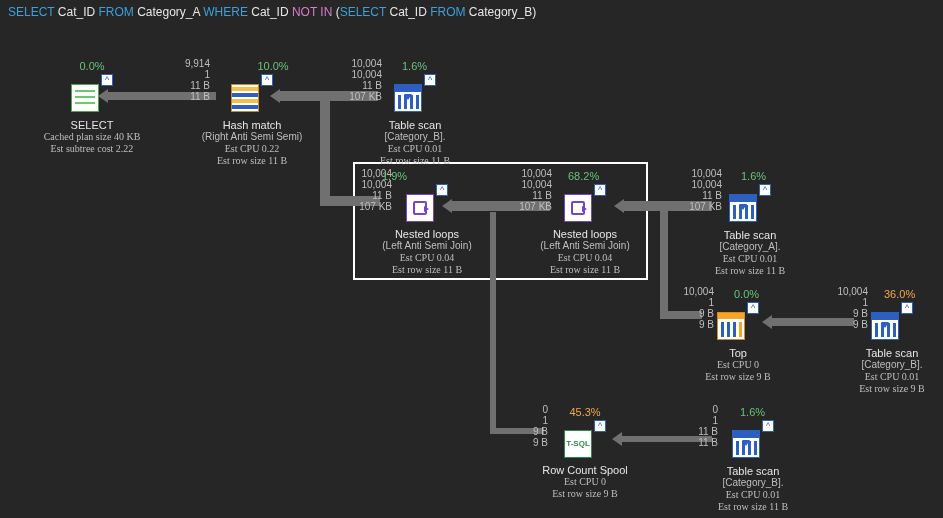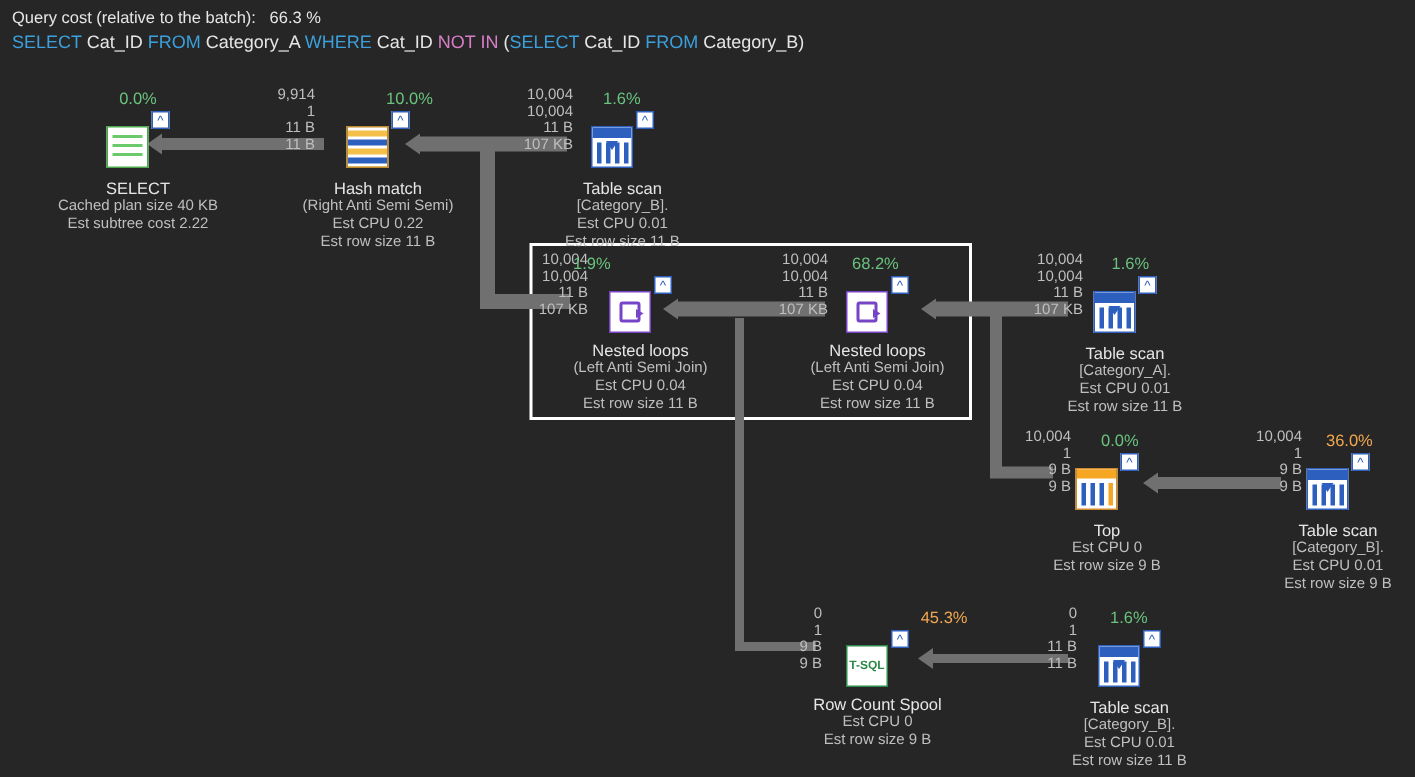--- a/index.html
+++ b/index.html
@@ -49,21 +49,21 @@
     position: absolute;
     text-align: center;
     color: var(--muted);
     font-size: 10px;
     line-height: 12px;
   }
   .node .pct-green { color: var(--green); font-size: 11px; }
   .node .pct-orange { color: var(--orange); font-size: 11px; }
   .node .title { color: var(--txt); font-size: 11px; margin-top: 4px; }
   .node .sub   { color: var(--muted); font-size: 10px; }
-  .node .metric { color: var(--muted); font-size: 10px; }
+  .node .metric { color: var(--muted); font-size: 10px; font-family: Liberation Serif, serif; }
 
   .icon-wrap {
     display: inline-flex;
     align-items: flex-start;
     gap: 2px;
     margin: 2px 0 2px 0;
   }
   .icon-box {
     width: 28px;
     height: 28px;
@@ -235,24 +235,20 @@
     font-size: 8px;
     color: #2d8a4a;
     font-weight: bold;
   }
 </style>
 </head>
 <body>
 <div class="canvas">
 
 <div class="hdr">
-  <div>
-    <span class="cost-label">Query cost (relative to the batch):</span>
-    <span style="margin-left:6px;">66.3 %</span>
-  </div>
   <div class="sql" id="sql-line"><span class="kw">SELECT </span><span class="id">Cat_ID </span><span class="kw">FROM </span><span class="id">Category_A </span><span class="kw">WHERE </span><span class="id">Cat_ID </span><span class="fn">NOT IN </span><span class="id">(</span><span class="kw">SELECT </span><span class="id">Cat_ID </span><span class="kw">FROM </span><span class="id">Category_B)</span></div>
 </div>
 
 <div class="highlight" style="left:353px; top:162px; width:295px; height:118px;"></div>
 
 <div class="arrow-h" style="left:280px; top:91px; width:98px; height:10px;"></div>
 <div class="arrow-head-left" style="left:270px; top:89px;"></div>
 
 <div class="arrow-h" style="left:108px; top:92px; width:108px; height:8px;"></div>
 <div class="arrow-head-left" style="left:98px; top:89px;"></div>
@@ -424,21 +420,21 @@
   <div class="metric">Est row size 9 B</div>
 </div>
 
 <div class="stats-left" style="left:524px; top:404px; width:24px;">
   <div>0</div>
       <div>1</div>
   <div>9 B</div>
       <div>9 B</div>
 </div>
 <div class="node" style="left:525px; top:406px; width:120px;">
-  <div class="pct-orange" style="text-align:right; ">45.3%</div>
+  <div class="pct-orange" style="text-align:center; ">45.3%</div>
   <div class="icon-wrap">
     <span class="icon-box ic-tsql">T-SQL</span>
     <span class="arrow-badge">^</span>
   </div>
   <div class="title">Row Count Spool</div>
   <div class="metric">Est CPU 0</div>
   <div class="metric">Est row size 9 B</div>
 </div>
 
 <div class="stats-left" style="left:694px; top:404px; width:24px;">

